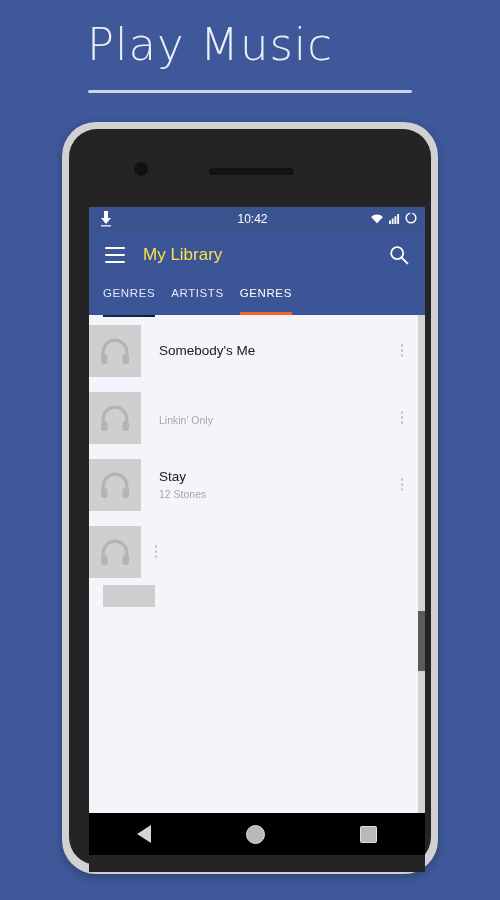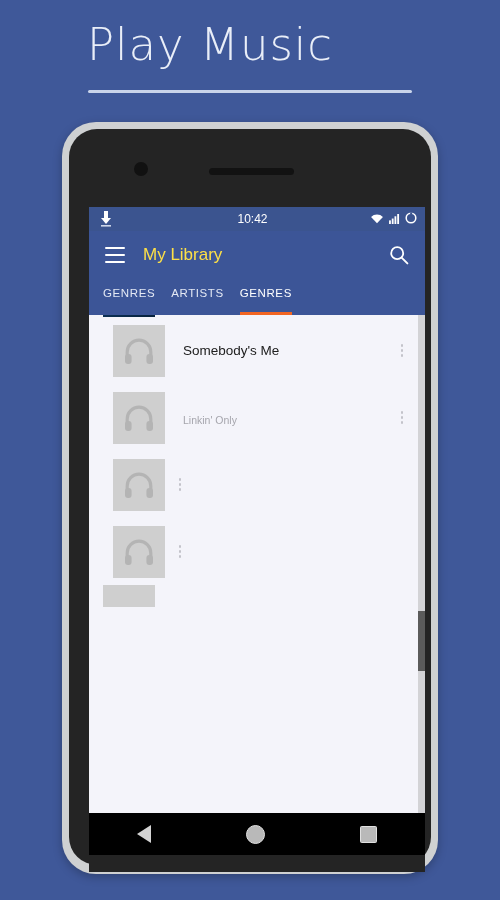--- a/index.html
+++ b/index.html
@@ -113,21 +113,21 @@
   
   .list{
     position:relative;
     height:498px;
     background:#f4f4fa;
     overflow:hidden;
   }
   .list-clip{position:relative;margin-top:-20px;}
   .row{
     position:relative;height:67px;display:flex;align-items:center;
-    padding-left:24px;
+    padding-left:0;
     background:#f4f4fa;
   }
   .thumb{
     width:52px;height:52px;flex:0 0 52px;background:#cfcfcf;
     position:relative;overflow:hidden;
   }
   .hp{
     position:absolute;left:50%;top:50%;
     transform:translate(-50%,-50%);
     width:30px;height:28px;
@@ -335,20 +335,24 @@
 
 
             <div class="row">
               <div class="thumb">
                 <svg class="hp" viewBox="0 0 30 28">
                   <path d="M3.2 20 V15 a11.8 11.8 0 0 1 23.6 0 V20" fill="none" stroke="#b4b4b4" stroke-width="3.2"></path>
                   <rect x="1" y="17" width="6.6" height="10" rx="3" fill="#b4b4b4"></rect>
                   <rect x="22.4" y="17" width="6.6" height="10" rx="3" fill="#b4b4b4"></rect>
                 </svg>
               </div>
+              <div class="row-text">
+                <div class="row-title">Stay</div>
+                <div class="row-sub">12 Stones</div>
+              </div>
               <div class="overflow">
                   <i></i>
                   <i></i>
                   <i></i>
                 </div>
             </div>
 
             <div class="row">
               <div class="thumb">
                 <svg class="hp" viewBox="0 0 30 28">

